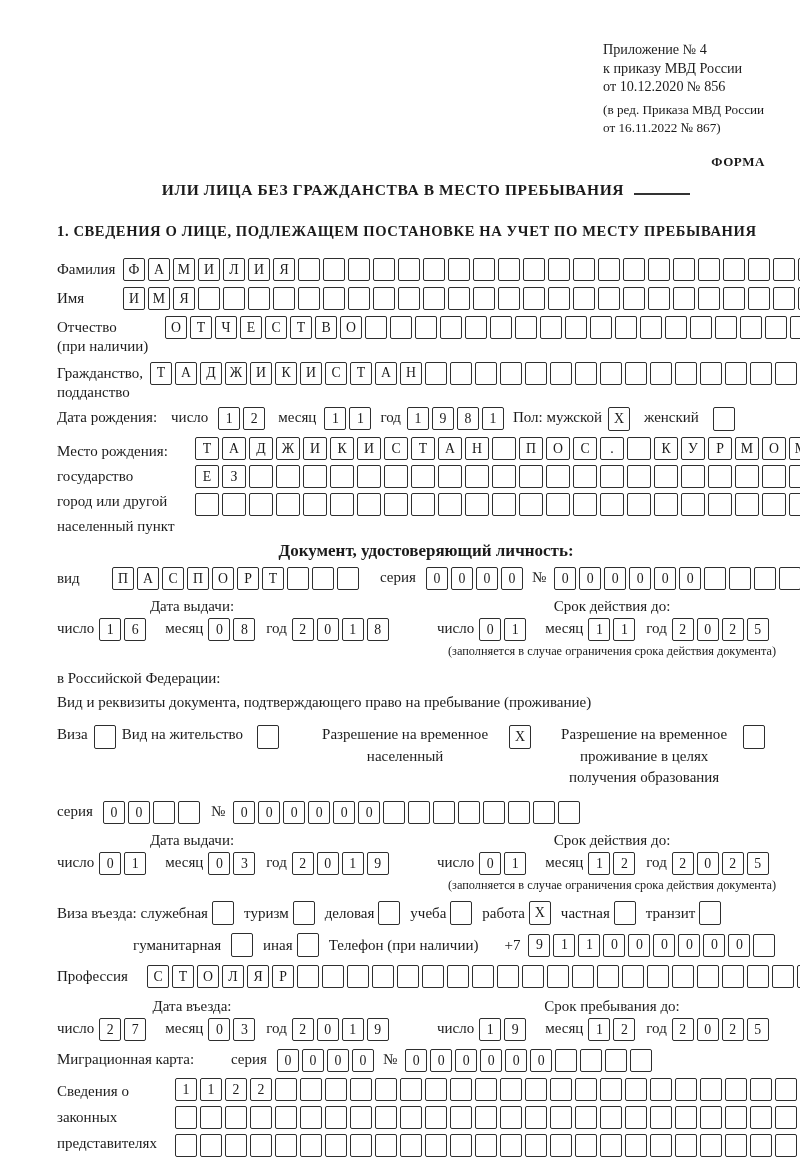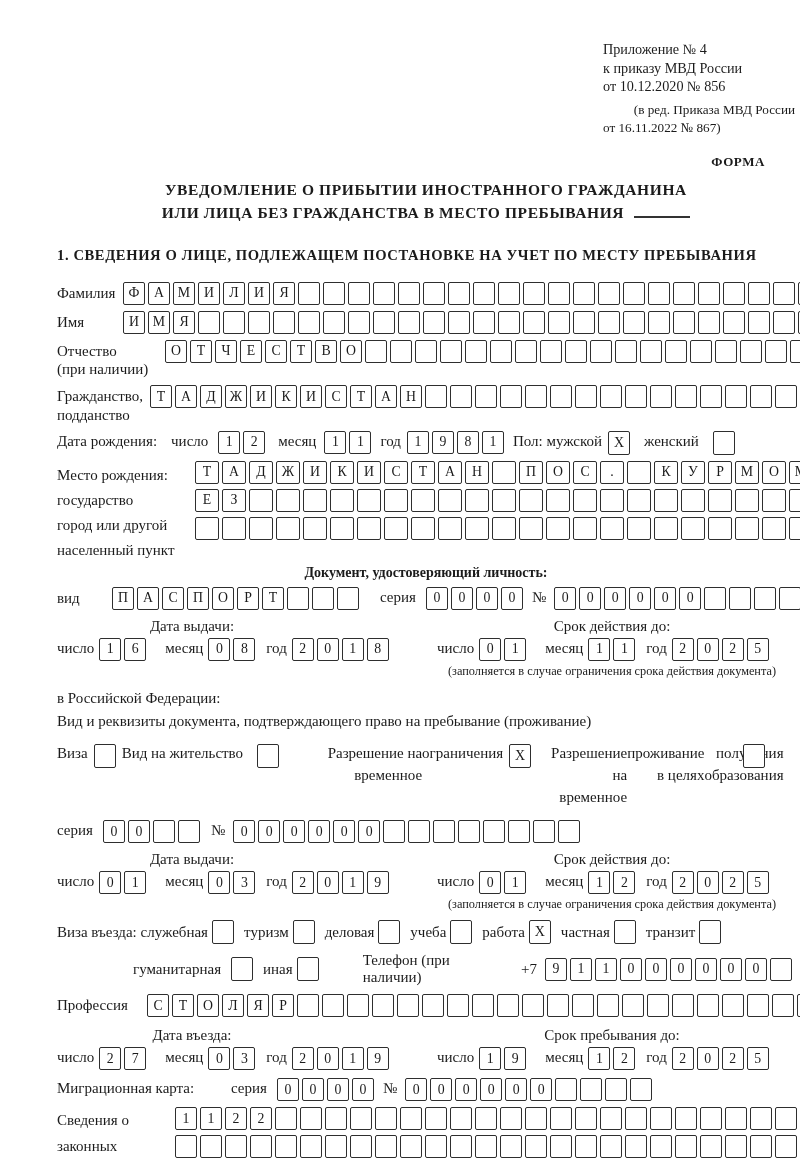--- a/index.html
+++ b/index.html
@@ -6,21 +6,21 @@
   body{
     width:800px;height:1163px;overflow:hidden;
     font-family:"Liberation Serif","DejaVu Serif",serif;
     color:#1b1b1b;font-size:15px;
   }
   .page{padding:40px 5px 10px 57px;box-sizing:border-box;width:800px;}
 
   
   .appendix{margin-left:auto;width:192px;line-height:1.32;font-size:14.2px;}
   .appendix .small{font-size:13.2px;}
-  .appendix .gap{margin-top:5px;text-align:right;}
+  .appendix .gap{margin-top:5px;}
   .forma{text-align:right;font-weight:bold;font-size:13px;letter-spacing:.6px;margin:18px 30px 8px 0;}
 
   
   .title{text-align:center;font-weight:bold;font-size:15.5px;line-height:1.5;letter-spacing:.6px;margin:6px 0 22px 0;}
   .blank-line{display:inline-block;width:56px;border-bottom:2px solid #333;margin-left:10px;}
 
   .section-heading{font-weight:bold;font-size:14.6px;letter-spacing:.6px;margin:0 0 18px 0;}
 
   
   .row{display:flex;align-items:flex-start;margin-bottom:6px;}
@@ -46,54 +46,53 @@
   .dg-right{flex:none;width:350px;}
   .dg-head{text-align:center;margin-bottom:3px;}
   .dg-left .dg-head{padding-right:110px;}
   .dateline{display:flex;align-items:flex-start;}
   .dateline .dl-lab{flex:none;padding:2px 5px 0 0;}
   .dateline .cells{margin-right:8px;}
   .dg-note{font-size:12.3px;text-align:center;margin-top:3px;}
 
   
   .perm-row{display:flex;align-items:flex-start;margin:10px 0 12px 0;}
-  .perm-multi{display:flex;flex-direction:row;text-align:right;line-height:1.45;}
+  .perm-multi{display:flex;flex-direction:column;text-align:center;line-height:1.45;}
   .perm-row .cb{margin-top:1px;}
 
   
   .purpose-row{display:flex;align-items:center;margin-bottom:8px;}
   .purpose-row .cb{margin:0 4px;}
   .purpose-row .p-lab{margin-left:6px;}
 
   .indent2{margin-left:76px;}
 
   
   .reps-block{display:flex;align-items:flex-start;margin-top:4px;}
   .reps-labels{flex:none;width:118px;line-height:26px;}
   .reps-cells .cells{margin-bottom:5px;}
 
-  .doc-heading{font-weight:bold;text-align:center;font-size:14px;margin:2px 0 6px 0;}
+  .doc-heading{font-weight:bold;text-align:center;font-size:17px;margin:2px 0 6px 0;}
   .intro{line-height:1.55;margin:4px 0 2px 0;}
 </style>
 </head>
 <body>
 
 <div class="page">
 
   <div class="appendix">
     <div>Приложение № 4</div>
     <div>к приказу МВД России</div>
     <div>от 10.12.2020 № 856</div>
     <div class="small gap">(в ред. Приказа МВД России</div>
     <div class="small">от 16.11.2022 № 867)</div>
   </div>
   <div class="forma">ФОРМА</div>
 
   <div class="title">
-    <div>УВЕДОМЛЕНИЕ О ПРИБЫТИИ ИНОСТРАННОГО ГРАЖДАНИНА</div>
     <div>
       <span>ИЛИ ЛИЦА БЕЗ ГРАЖДАНСТВА В МЕСТО ПРЕБЫВАНИЯ</span><span class="blank-line"></span>
     </div>
   </div>
 
   <div class="section-heading">1. СВЕДЕНИЯ О ЛИЦЕ, ПОДЛЕЖАЩЕМ ПОСТАНОВКЕ НА УЧЕТ ПО МЕСТУ ПРЕБЫВАНИЯ</div>
 
   <div class="row">
     <div class="f-label" style="width:66px">Фамилия</div>
     <div class="cells">
@@ -434,21 +433,21 @@
     <div>Вид и реквизиты документа, подтверждающего право на пребывание (проживание)</div>
   </div>
 
   <div class="perm-row">
     <span class="inline-lab">Виза</span>
     <span class="cb"></span>
     <span class="inline-lab" style="margin-left:0">Вид на жительство</span>
     <span class="cb" style="margin-left:14px"></span>
     <span class="perm-multi" style="margin-left:22px;width:196px">
       <span>Разрешение на временное</span>
-      <span>ограничения</span>
+      <span>населенный</span>
     </span>
     <span class="cb">X</span>
     <span class="perm-multi" style="margin-left:14px;width:186px">
       <span>Разрешение на временное</span>
       <span>проживание в целях</span>
       <span>получения образования</span>
     </span>
     <span class="cb"></span>
   </div>
 
@@ -542,21 +541,21 @@
     <span class="cb"></span>
     <span class="p-lab">транзит</span>
     <span class="cb"></span>
   </div>
 
   <div class="purpose-row indent2">
     <span>гуманитарная</span>
     <span class="cb" style="margin-left:10px"></span>
     <span class="p-lab">иная</span>
     <span class="cb"></span>
-    <span style="margin-left:40px">Телефон (при наличии)</span>
+    <span style="margin-left:6px">Телефон (при наличии)</span>
     <span style="margin-left:26px;margin-right:8px">+7</span>
     <div class="cells">
         <div class="cell">9</div>
         <div class="cell">1</div>
         <div class="cell">1</div>
         <div class="cell">0</div>
         <div class="cell">0</div>
         <div class="cell">0</div>
         <div class="cell">0</div>
         <div class="cell">0</div>

